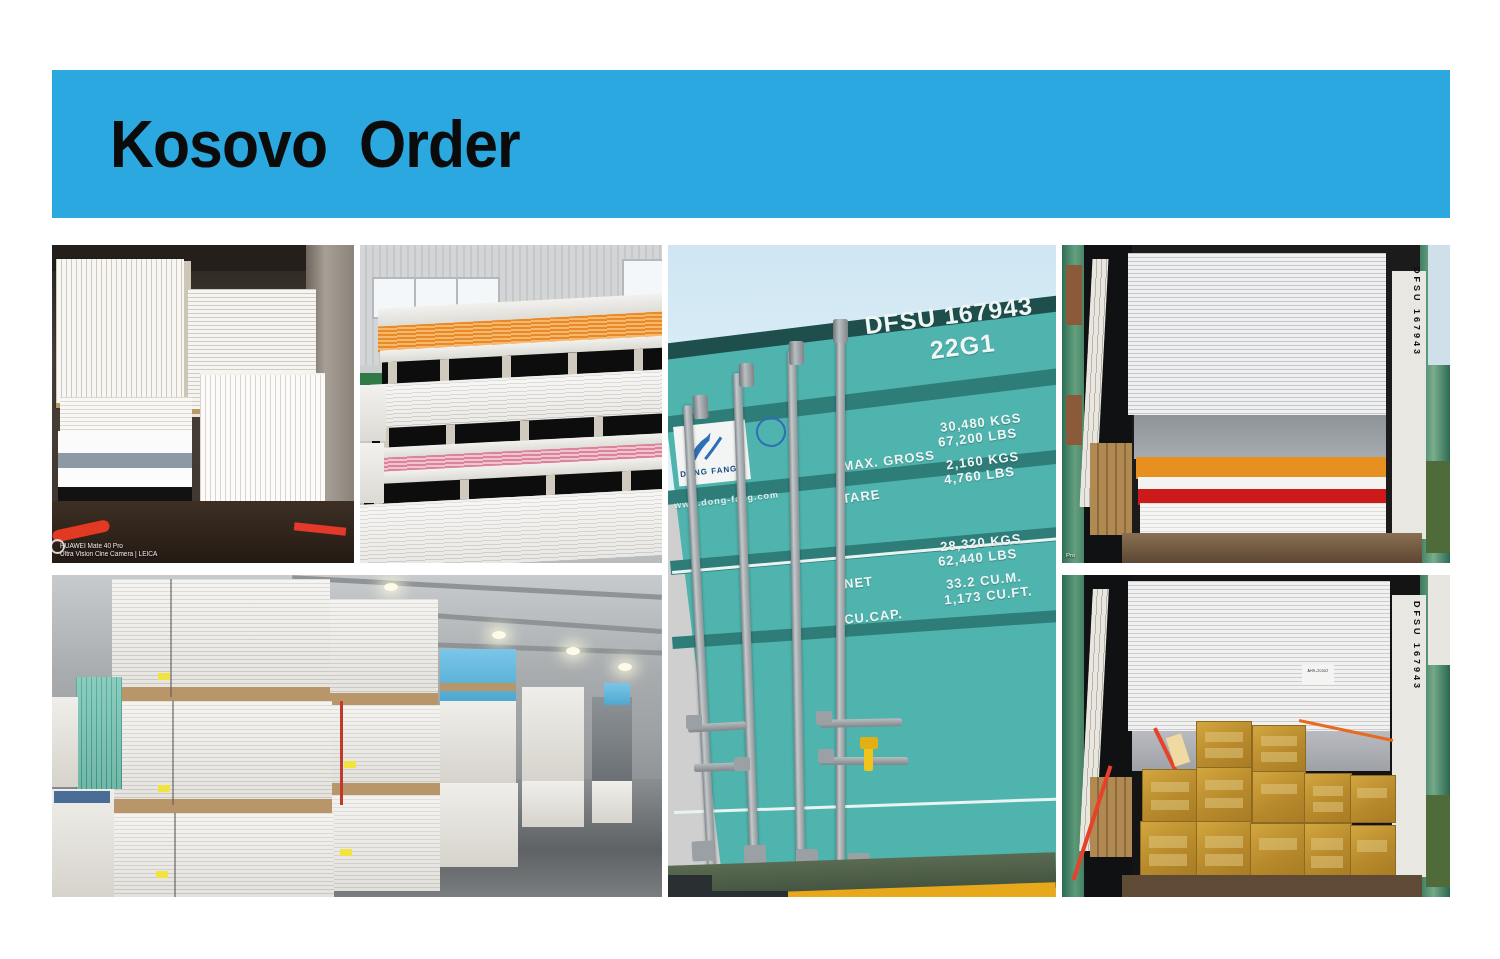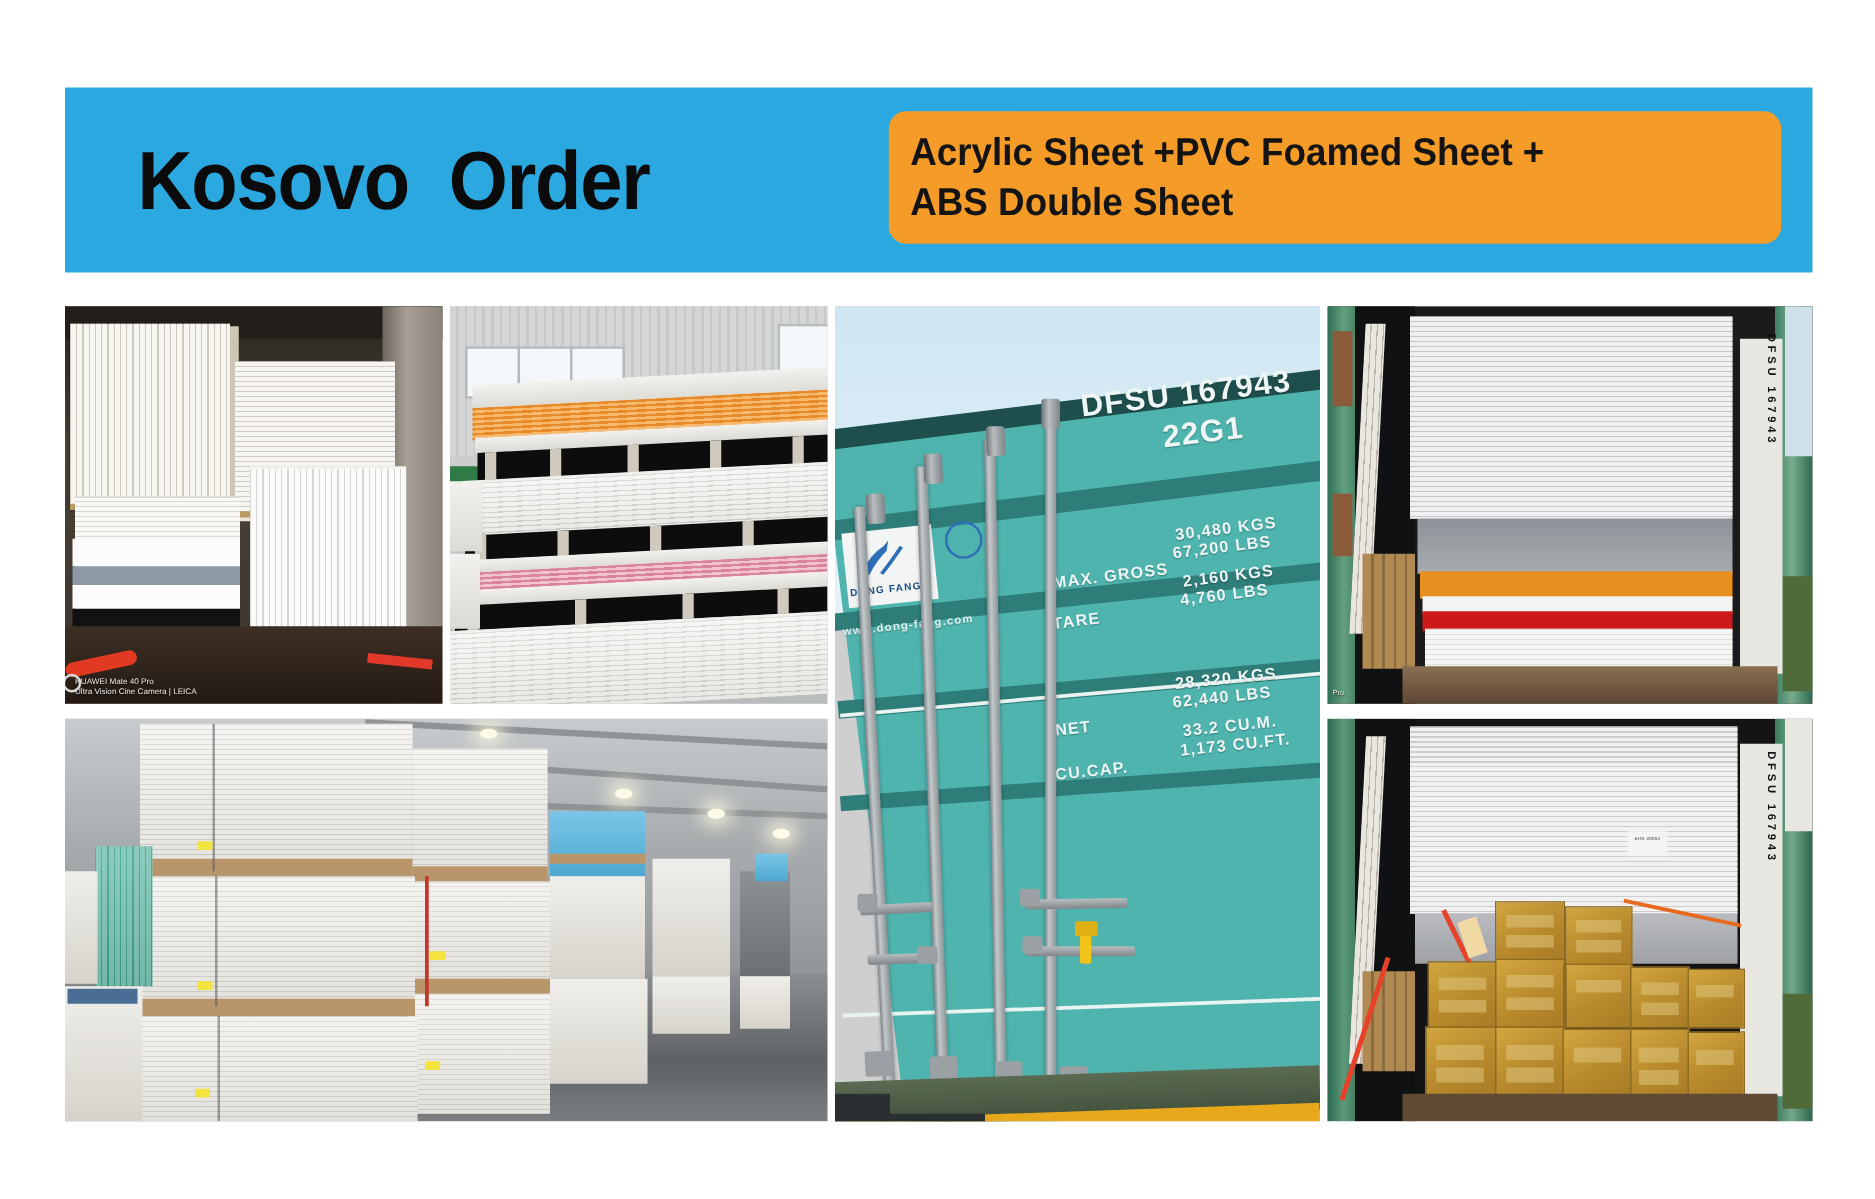--- a/index.html
+++ b/index.html
@@ -193,26 +193,20 @@
   .lbl-txt{font-size:3.6px;}
 </style>
 </head>
 <body>
 
 <div class="page">
 
   <div class="banner">
     <div class="banner-title">Kosovo  Order</div>
 
-    <div class="banner-tag">
-      <div class="banner-tag-text">
-        <span>Acrylic Sheet +PVC Foamed Sheet +</span><br>
-        <span>ABS Double Sheet</span>
-      </div>
-    </div>
   </div>
 
   <div class="grid">
 
     <div class="photo" id="ph-container-white">
       <div class="scene">
         <div class="p1-bg"></div>
         <div class="p1-ceil"></div>
         <div class="p1-wallR"></div>
 

